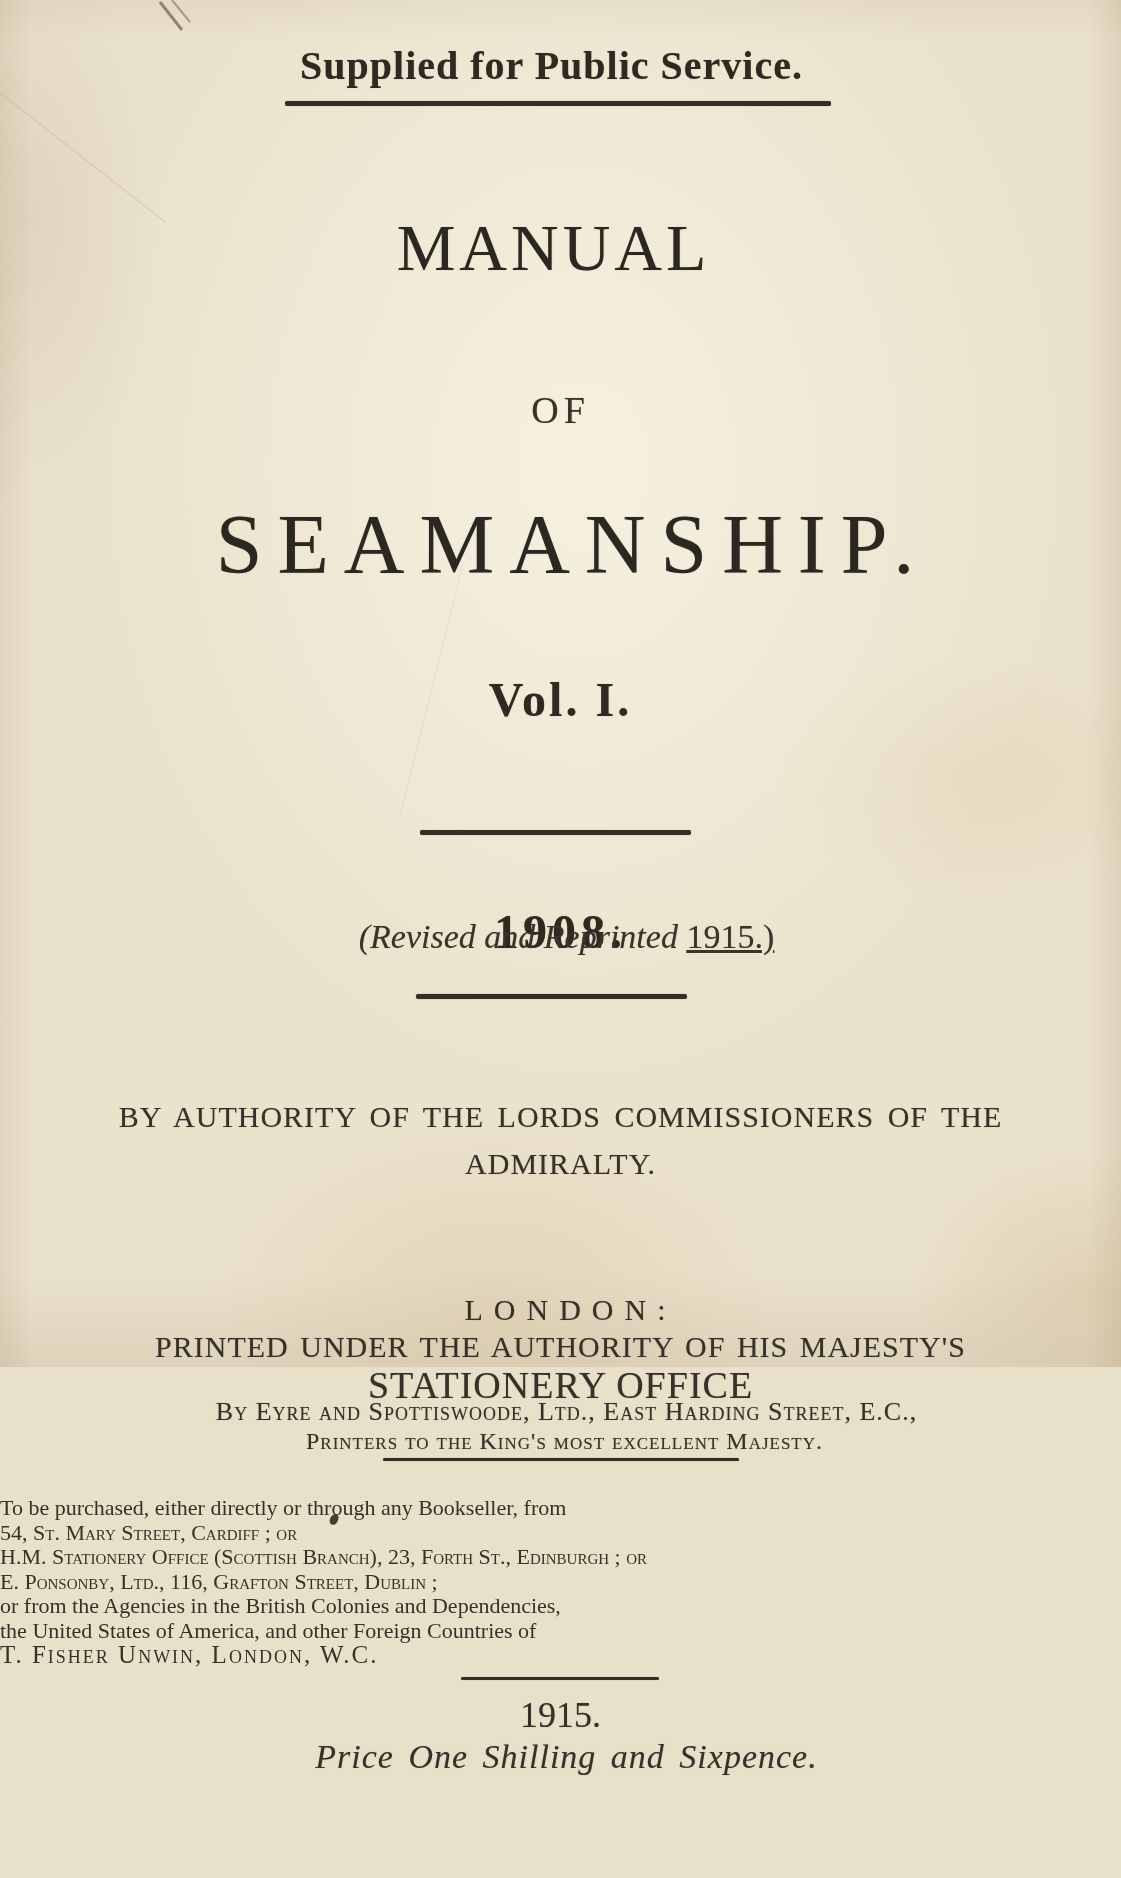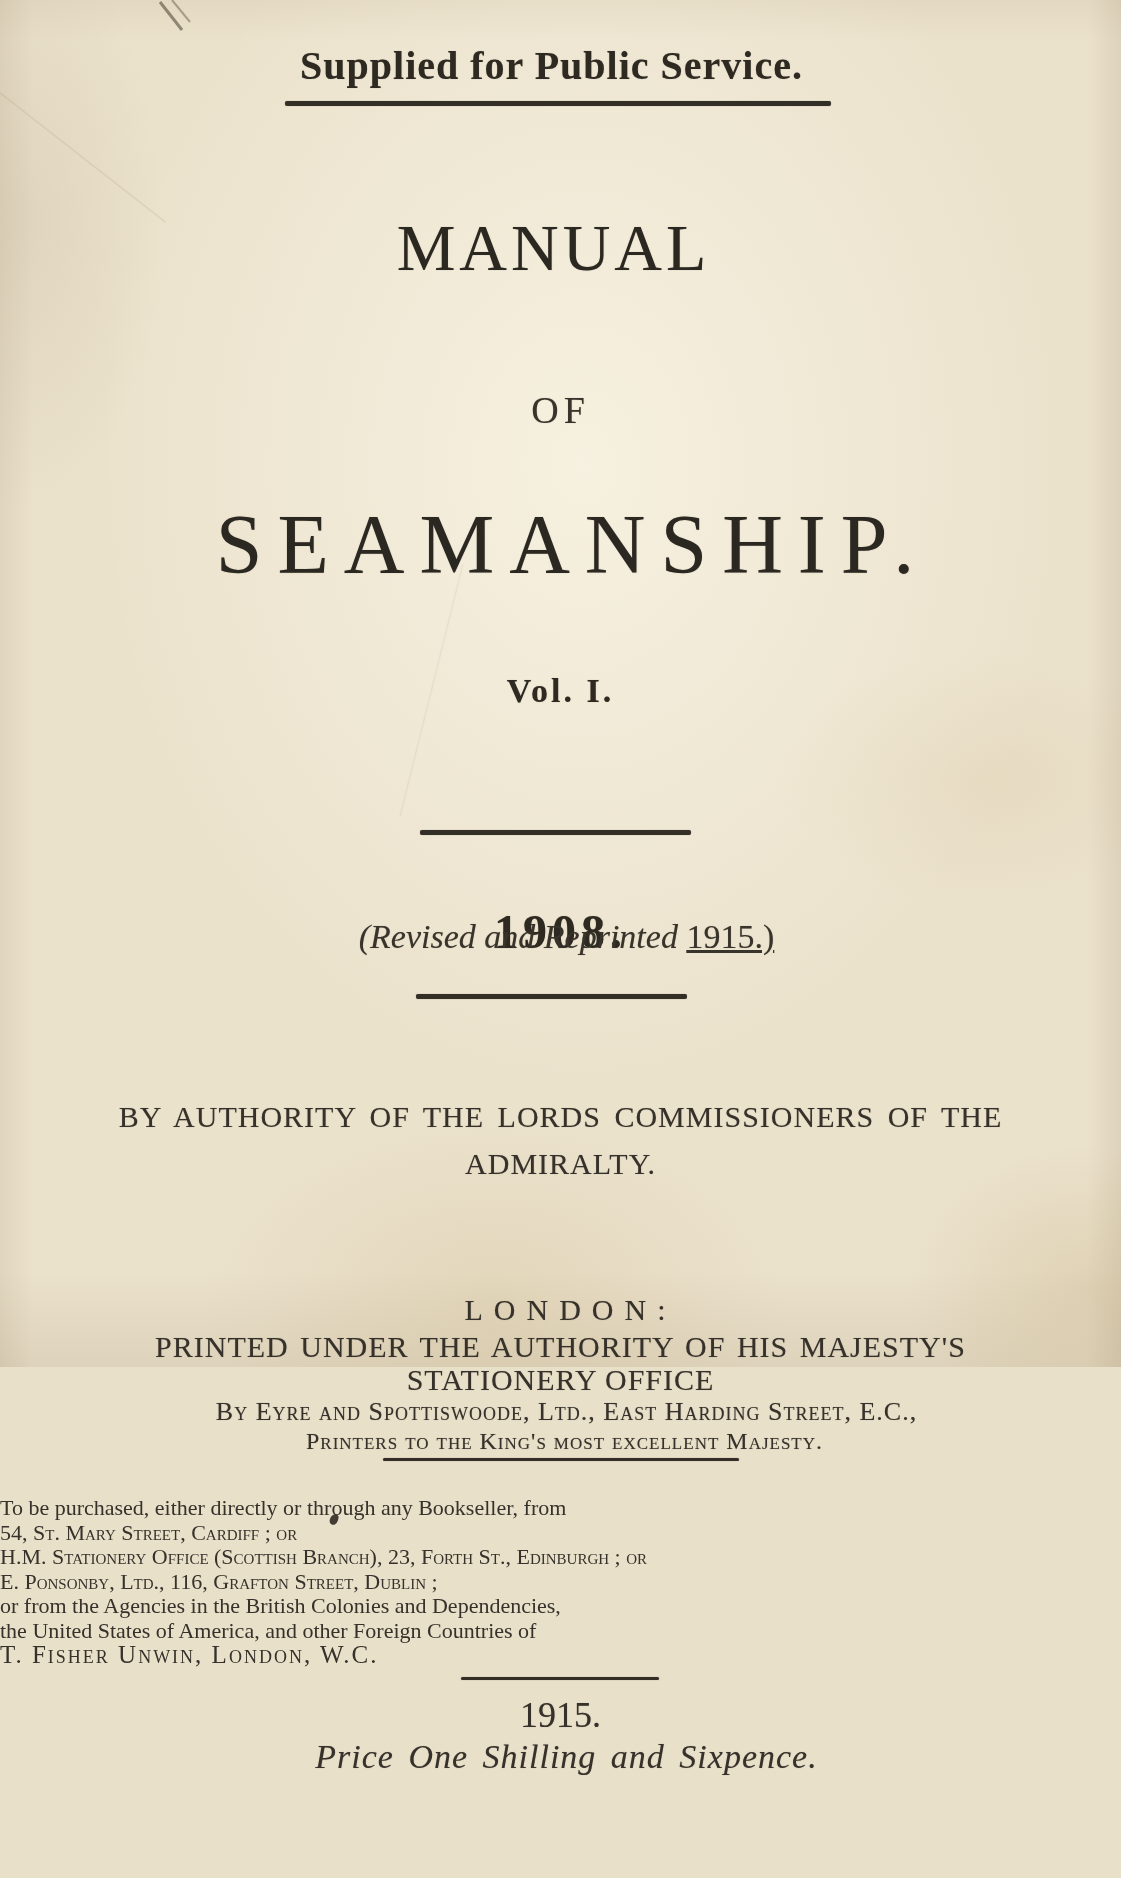--- a/index.html
+++ b/index.html
@@ -26,37 +26,37 @@
   .crease.c2{left:430px;top:560px;width:3px;height:260px;background:linear-gradient(to right, rgba(110,92,58,0), rgba(110,92,58,0.08), rgba(110,92,58,0));transform:rotate(14deg);}
 
   .txt{position:absolute;left:0;width:100%;text-align:center;white-space:nowrap;}
 
   .notice{top:42px;margin-left:-9px;font-size:40px;font-weight:bold;letter-spacing:1px;color:#2e2a22;}
   .notice-rule{position:absolute;top:101px;left:285px;width:546px;height:5px;background:#332e26;border-radius:2px;}
 
   .book-title{top:210px;margin-left:-7px;font-size:66px;letter-spacing:4px;color:#2b2721;}
   .of-label{top:388px;font-size:38px;letter-spacing:5px;color:#39342b;}
   .subject{top:496px;margin-left:12px;font-size:84px;letter-spacing:15px;color:#2b2721;}
-  .volume{top:672px;font-size:34px;font-weight:bold;letter-spacing:3px;color:#2e2a22;text-align:center;}
+  .volume{top:672px;font-size:48px;font-weight:bold;letter-spacing:3px;color:#2e2a22;text-align:center;}
 
   .rule{position:absolute;height:5px;background:#332e26;border-radius:2px;}
   .rule-1{top:830px;left:420px;width:271px;}
   .rule-2{top:994px;left:416px;width:271px;}
 
   .edition-year{top:904px;font-size:48px;font-weight:bold;letter-spacing:5px;color:#2e2a22;}
   .revised{top:918px;margin-left:6px;font-size:34px;font-style:italic;color:#39342b;}
   .revised .roman{font-style:normal;text-decoration:underline;}
 
   .authority{font-size:30px;letter-spacing:1px;word-spacing:5px;color:#36312a;}
   .authority.l1{top:1100px;}
   .authority.l2{top:1147px;}
 
   .imprint-city{top:1293px;margin-left:10px;font-size:30px;letter-spacing:11px;color:#36312a;}
   .imprint-1{top:1330px;font-size:30px;letter-spacing:1px;word-spacing:3px;color:#36312a;}
-  .imprint-2{top:1363px;font-size:30px;letter-spacing:1px;color:#36312a;}
+  .imprint-2{top:1363px;font-size:38px;letter-spacing:1px;color:#36312a;}
   .imprint-3{top:1397px;margin-left:6px;font-size:26px;font-variant:small-caps;letter-spacing:1px;color:#36312a;}
   .imprint-4{top:1428px;margin-left:4px;font-size:24px;font-variant:small-caps;letter-spacing:1px;color:#36312a;}
 
   .rule-3{top:1458px;left:383px;width:356px;height:3px;}
 
   .purchase{position:absolute;top:1496px;left:0;width:100%;text-align:left;color:#36312a;}
   .purchase .pline{display:block;line-height:24.5px;font-size:22px;white-space:nowrap;}
   .purchase .pline.sc{font-variant:small-caps;}
   .purchase .pline.big{font-size:25px;letter-spacing:2px;}
 

